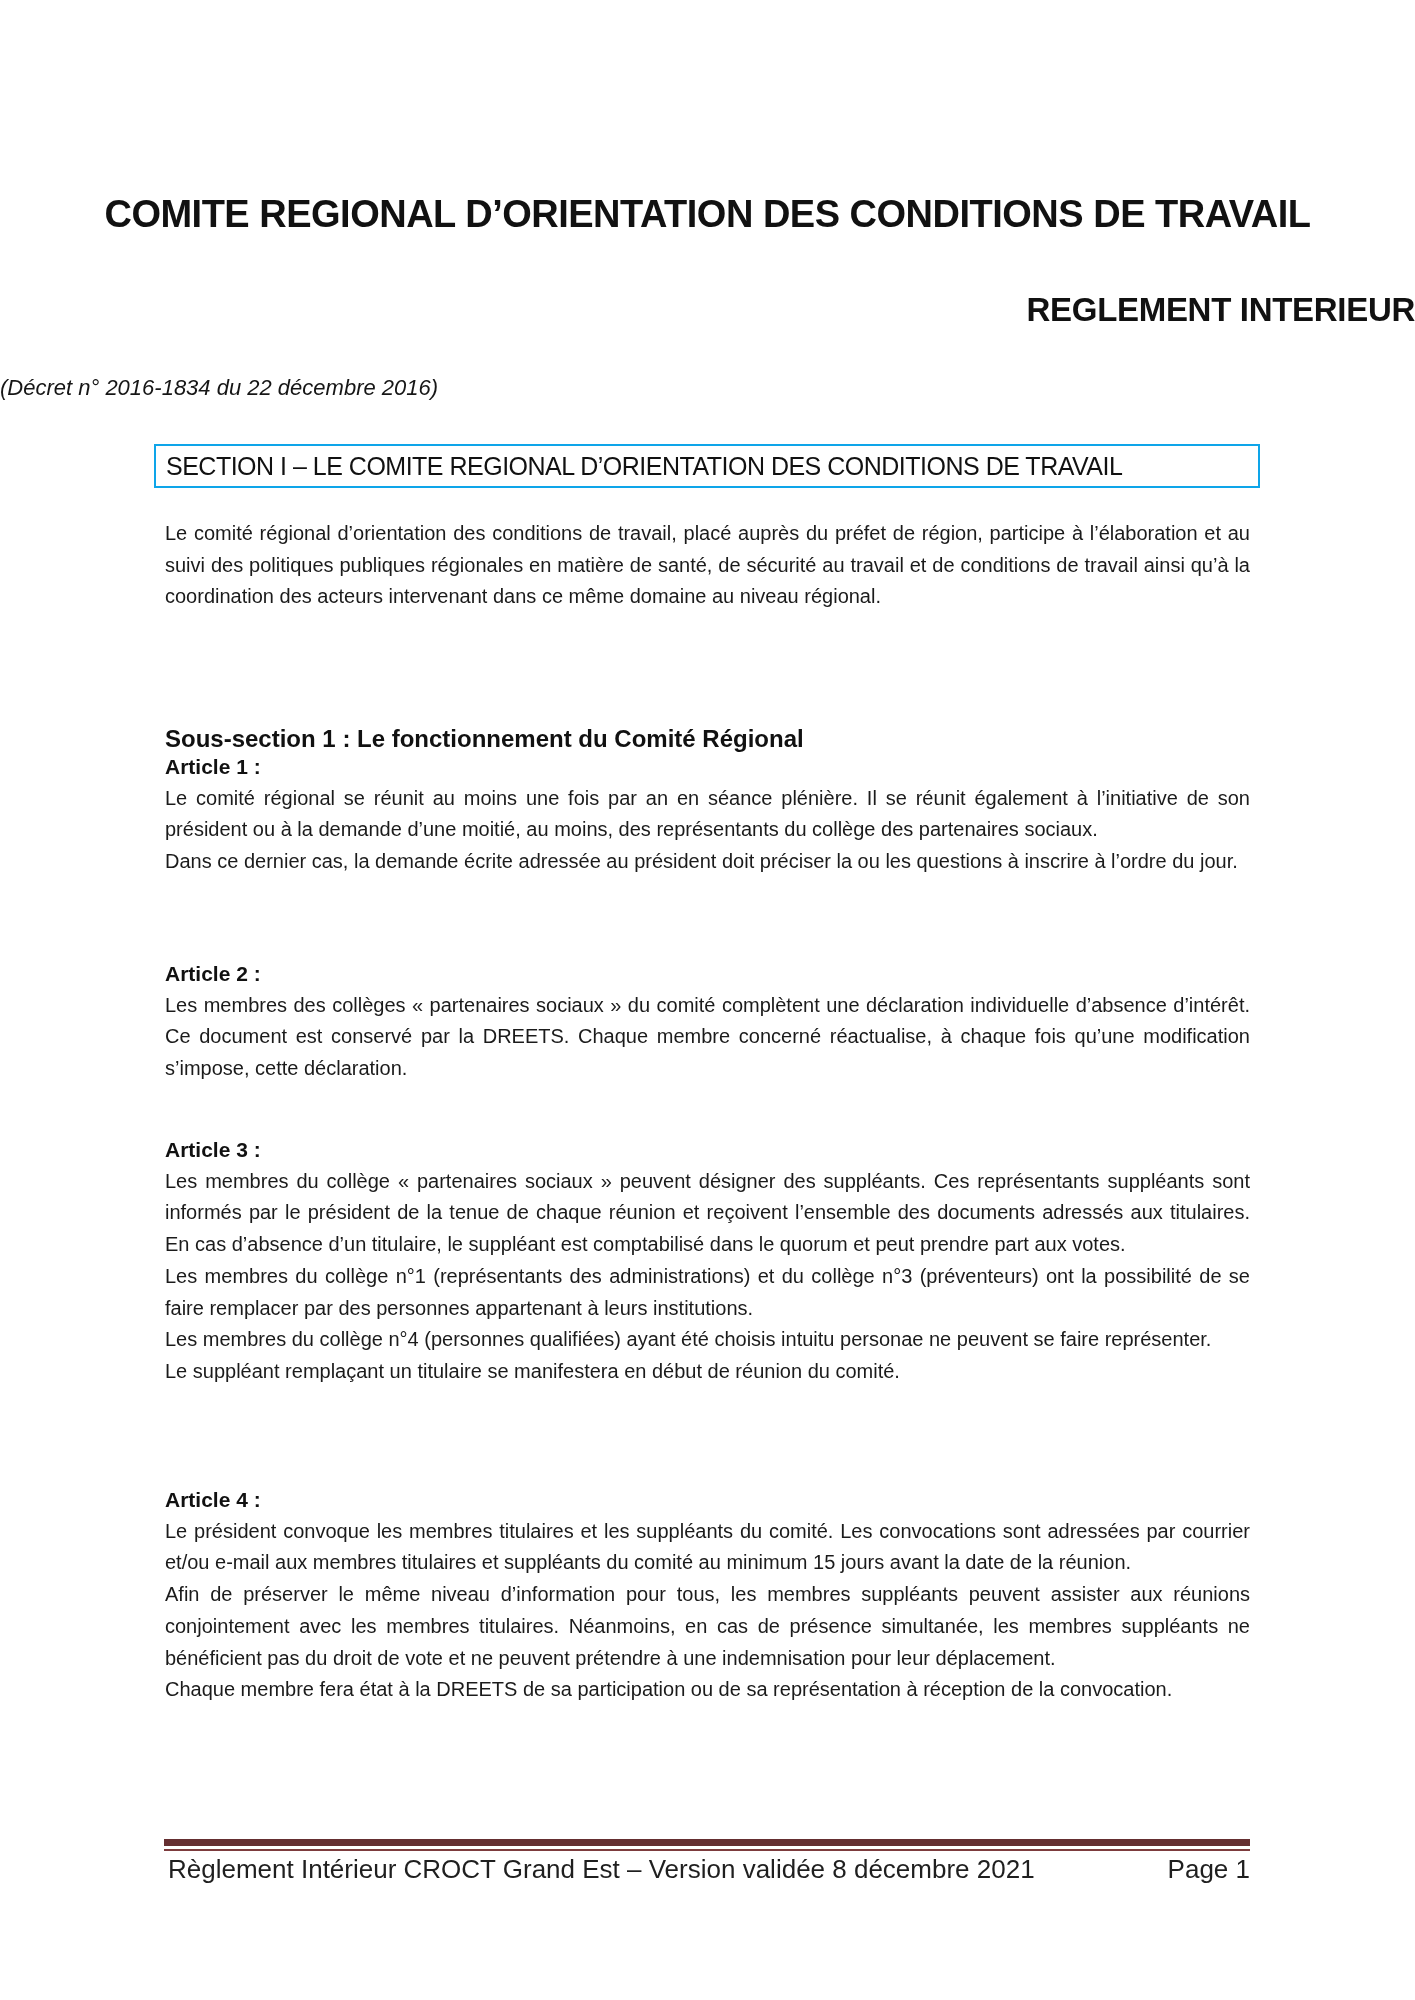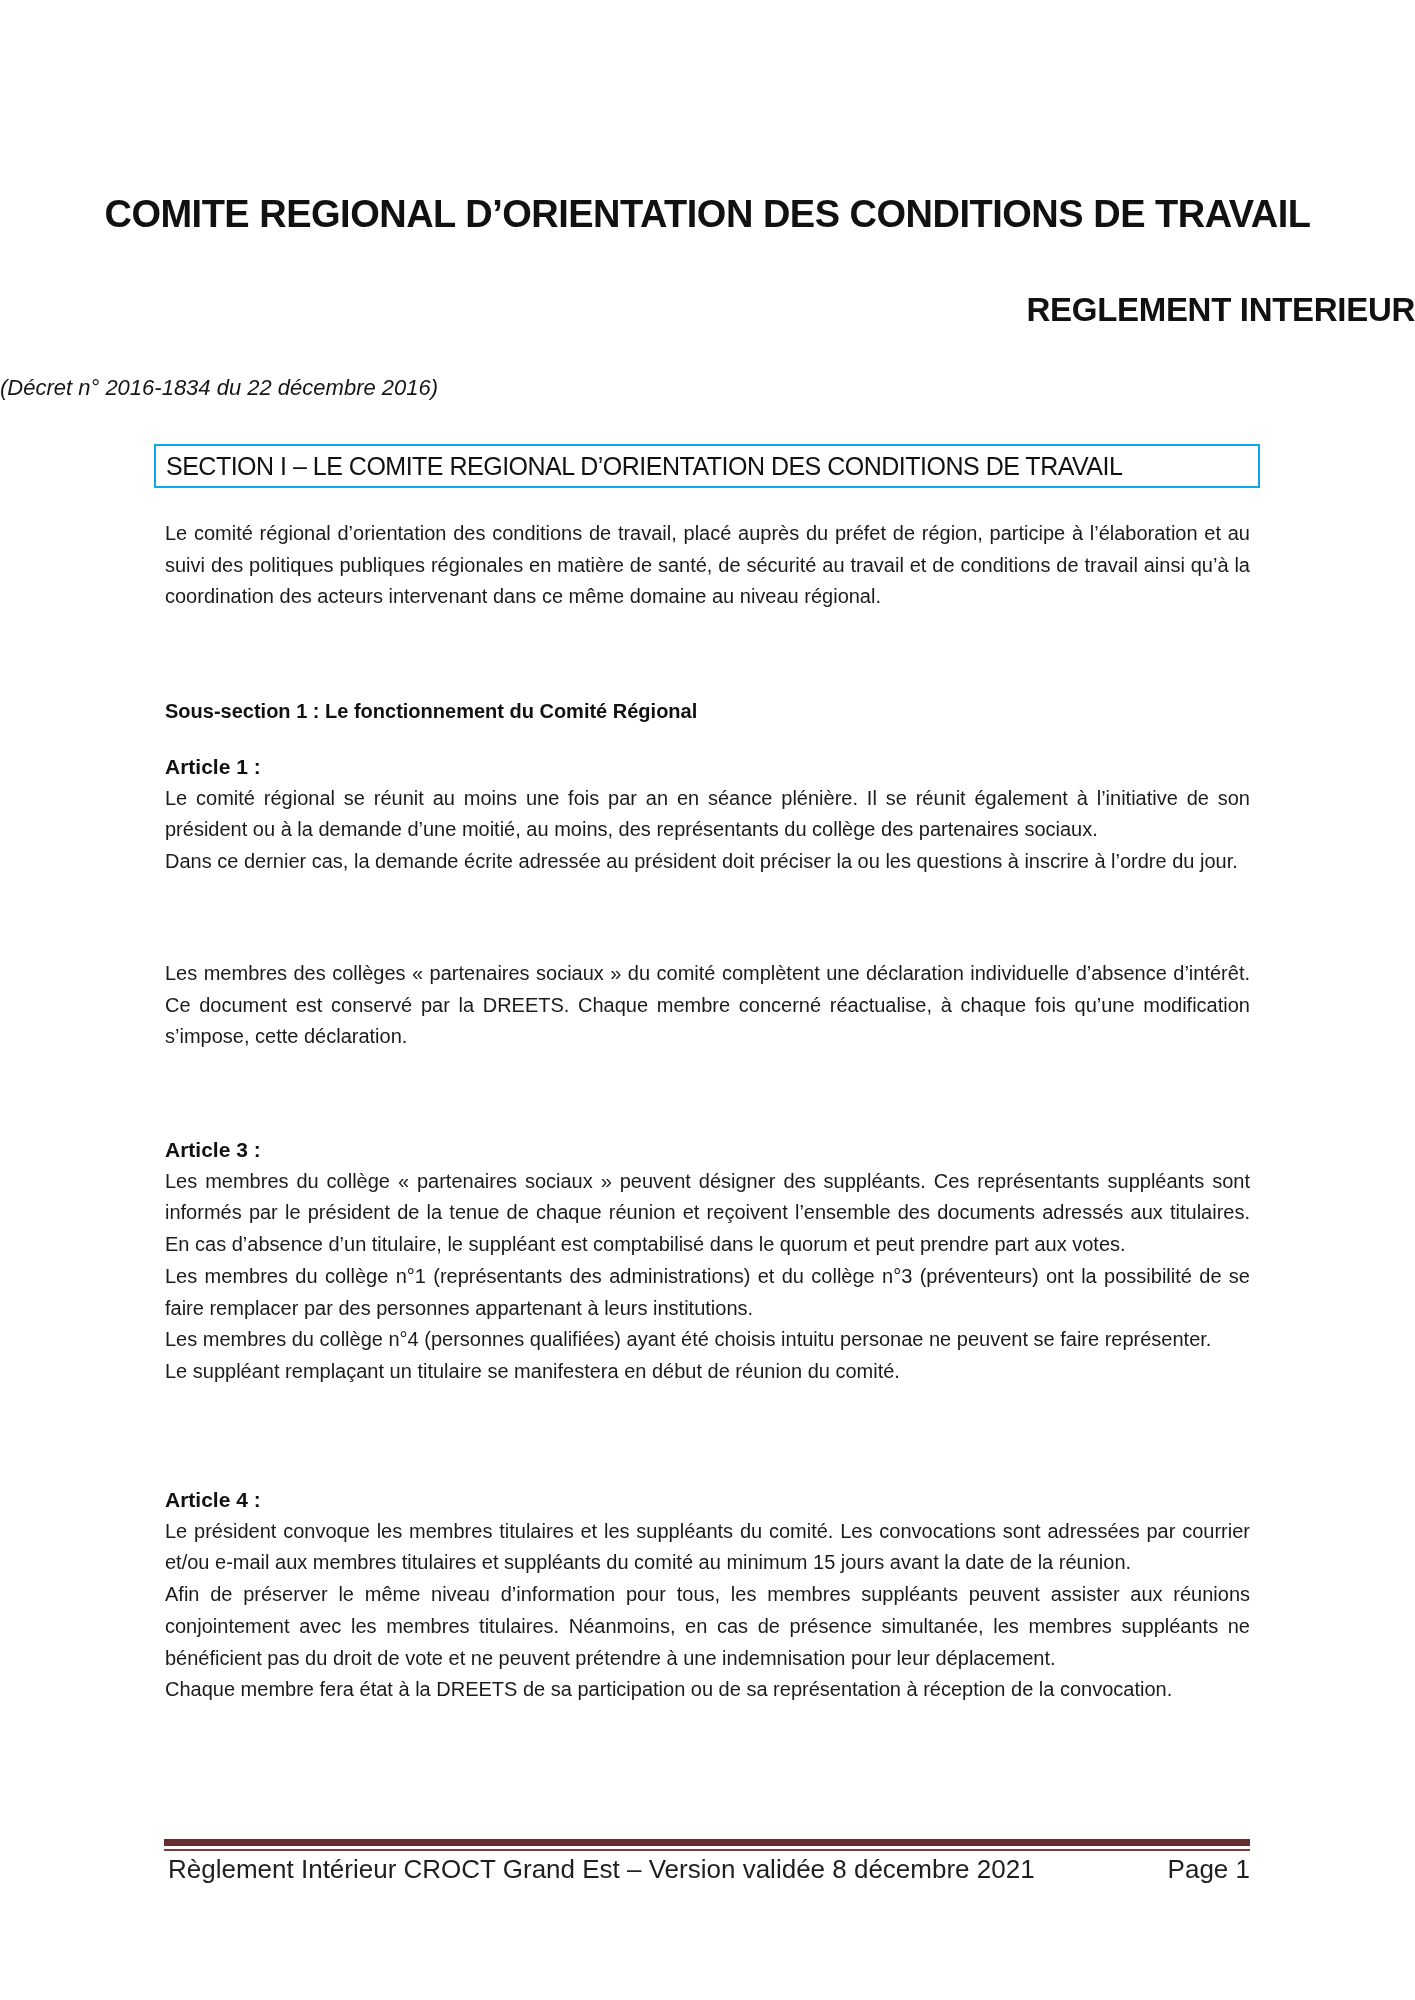--- a/index.html
+++ b/index.html
@@ -41,22 +41,22 @@
     white-space:nowrap;color:#111;
   }
   .body-col{left:165px;width:1085px;}
   .para{
     font-size:20px;line-height:31.7px;
     text-align:justify;
     margin:0;color:#1b1b1b;
   }
   .intro{top:518px;}
   .subsection{
-    top:696px;
-    font-size:20px;font-weight:bold;line-height:30px;color:#111;
+    top:724px;
+    font-size:24px;font-weight:bold;line-height:30px;color:#111;
     margin:0;
   }
   .article{left:165px;width:1085px;}
   .article h4{
     font-size:21px;font-weight:bold;line-height:31.7px;
     margin:0;color:#111;
   }
   .a1{top:751px;}
   .a2{top:958px;}
   .a3{top:1134px;}
@@ -91,20 +91,21 @@
 
   <h3 class="abs body-col subsection">Sous-section 1 : Le fonctionnement du Comité Régional</h3>
 
   <section class="abs article a1">
     <h4>Article 1 :</h4>
     <p class="para">Le comité régional se réunit au moins une fois par an en séance plénière. Il se réunit également à l’initiative de son président ou à la demande d’une moitié, au moins, des représentants du collège des partenaires sociaux.</p>
     <p class="para">Dans ce dernier cas, la demande écrite adressée au président doit préciser la ou les questions à inscrire à l’ordre du jour.</p>
   </section>
 
   <section class="abs article a2">
+    <h4>Article 2 :</h4>
     <p class="para">Les membres des collèges « partenaires sociaux »  du comité complètent une déclaration individuelle d’absence d’intérêt. Ce document est conservé par la DREETS. Chaque membre concerné réactualise, à chaque fois qu’une modification s’impose, cette déclaration.</p>
   </section>
 
   <section class="abs article a3">
     <h4>Article 3 :</h4>
     <p class="para">Les membres du collège « partenaires sociaux » peuvent désigner des suppléants. Ces représentants suppléants sont informés par le président de la tenue de chaque réunion et reçoivent l’ensemble des documents adressés aux titulaires. En cas d’absence d’un titulaire, le suppléant est comptabilisé dans le quorum et peut prendre part aux votes.</p>
     <p class="para">Les membres du collège n°1 (représentants des administrations) et du collège n°3 (préventeurs) ont la possibilité de se faire remplacer par des personnes appartenant à leurs institutions.</p>
     <p class="para">Les membres du collège n°4 (personnes qualifiées) ayant été choisis intuitu personae ne peuvent se faire représenter.</p>
     <p class="para">Le suppléant remplaçant un titulaire se manifestera en début de réunion du comité.</p>
   </section>

